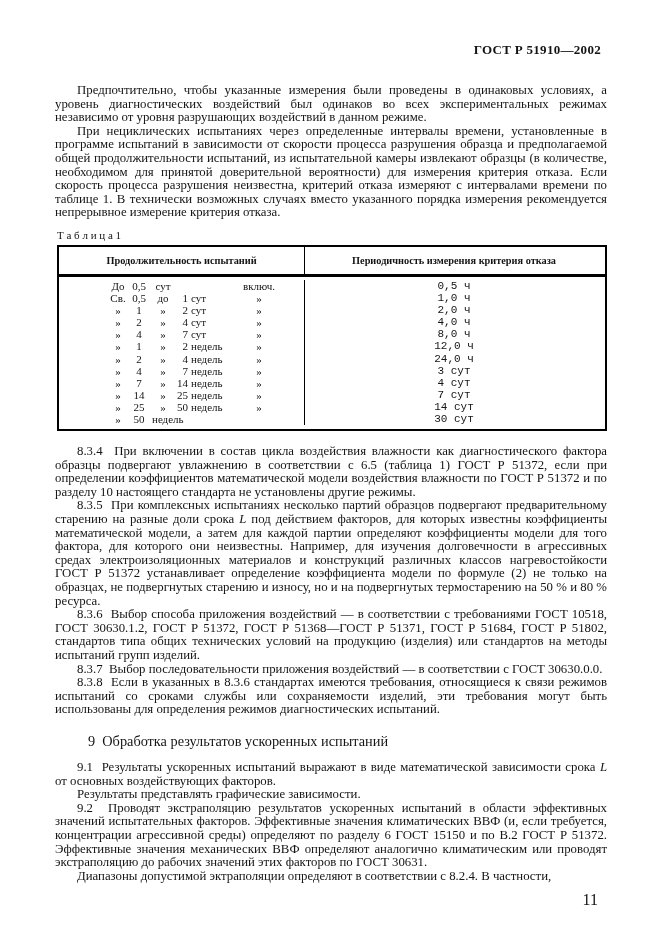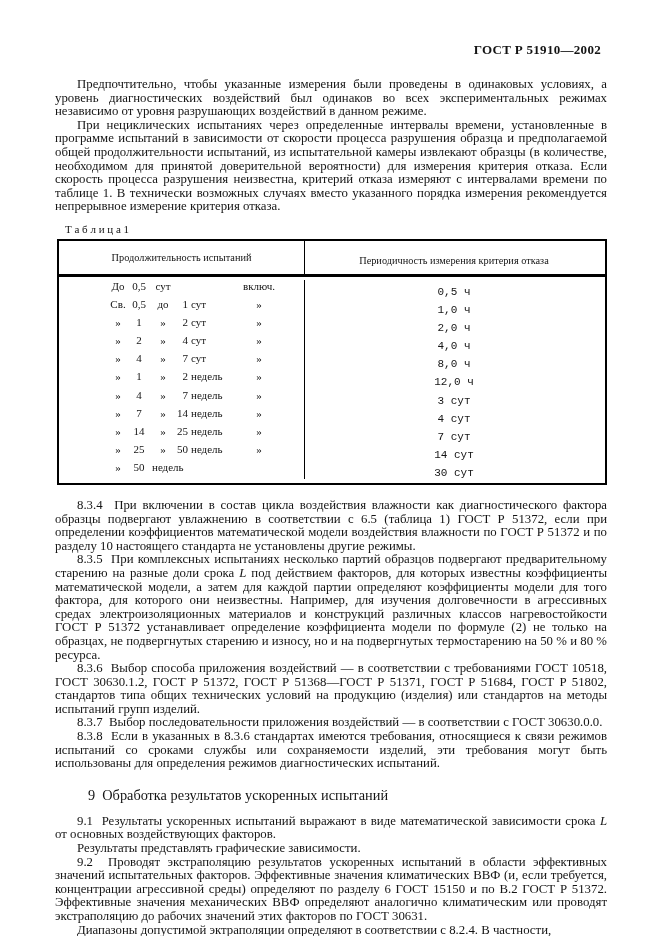--- a/index.html
+++ b/index.html
@@ -17,36 +17,35 @@
     color: #141414;
     box-sizing: border-box;
     padding: 42px 54px 0 55px;
   }
   .doc-header {
     text-align: right;
     font-weight: bold;
     font-size: 13px;
     letter-spacing: 0.3px;
     padding-right: 6px;
-    margin-bottom: 20px;
+    margin-bottom: 26px;
   }
   p.body-text {
     margin: 0;
     font-size: 12.8px;
     line-height: 13.6px;
     text-align: justify;
     text-indent: 22px;
   }
   p.body-text i { font-style: italic; }
   .table-label {
     margin-top: 9px;
     margin-bottom: 4px;
     font-size: 11px;
     padding-left: 2px;
-    margin-left: 8px;
   }
   .gost-table {
     width: 550px;
     margin-left: 2px;
     border: 2px solid #000;
     font-size: 11px;
     box-sizing: border-box;
   }
   .gost-table .thead {
     display: flex;
@@ -54,32 +53,32 @@
   }
   .gost-table .th {
     display: flex;
     align-items: center;
     justify-content: center;
     text-align: center;
     font-size: 10.3px;
     min-height: 27px;
     box-sizing: border-box;
     padding: 2px 16px;
+    font-weight: bold;
   }
   .gost-table .col1 {
     width: 246px;
     border-right: 1px solid #000;
     box-sizing: border-box;
     flex-shrink: 0;
   }
   .gost-table .col2 {
     width: 298px;
     box-sizing: border-box;
     flex-shrink: 0;
-    margin-top: 6px;
   }
   .gost-table .tbody { padding: 3px 0 4px; }
   .gost-table .tr { display: flex; line-height: 12.1px; }
   .gost-table .td.col1 { padding-left: 48px; white-space: nowrap; }
   .gost-table .td.col2 { text-align: center; font-family: Liberation Mono, monospace; }
   .td.col1 span { display: inline-block; white-space: nowrap; }
   .td.col1 .c1 { width: 22px; text-align: center; }
   .td.col1 .c2 { width: 20px; text-align: center; }
   .td.col1 .c3 { width: 22px; text-align: center; margin-left: 3px; }
   .td.col1 .c4n { width: 14px; text-align: right; }
@@ -155,20 +154,26 @@
           <div class="td col2">8,0 ч</div>
         </div>
 
         <div class="tr">
           <div class="td col1">
             <span class="c1">»</span><span class="c2">1</span><span class="c3">»</span><span class="c4n">2</span><span class="c4u">недель</span><span class="c5">»</span>
           </div>
           <div class="td col2">12,0 ч</div>
         </div>
 
+        <div class="tr">
+          <div class="td col1">
+            <span class="c1">»</span><span class="c2">2</span><span class="c3">»</span><span class="c4n">4</span><span class="c4u">недель</span><span class="c5">»</span>
+          </div>
+          <div class="td col2">24,0 ч</div>
+        </div>
 
         <div class="tr">
           <div class="td col1">
             <span class="c1">»</span><span class="c2">4</span><span class="c3">»</span><span class="c4n">7</span><span class="c4u">недель</span><span class="c5">»</span>
           </div>
           <div class="td col2">3 сут</div>
         </div>
 
         <div class="tr">
           <div class="td col1">

